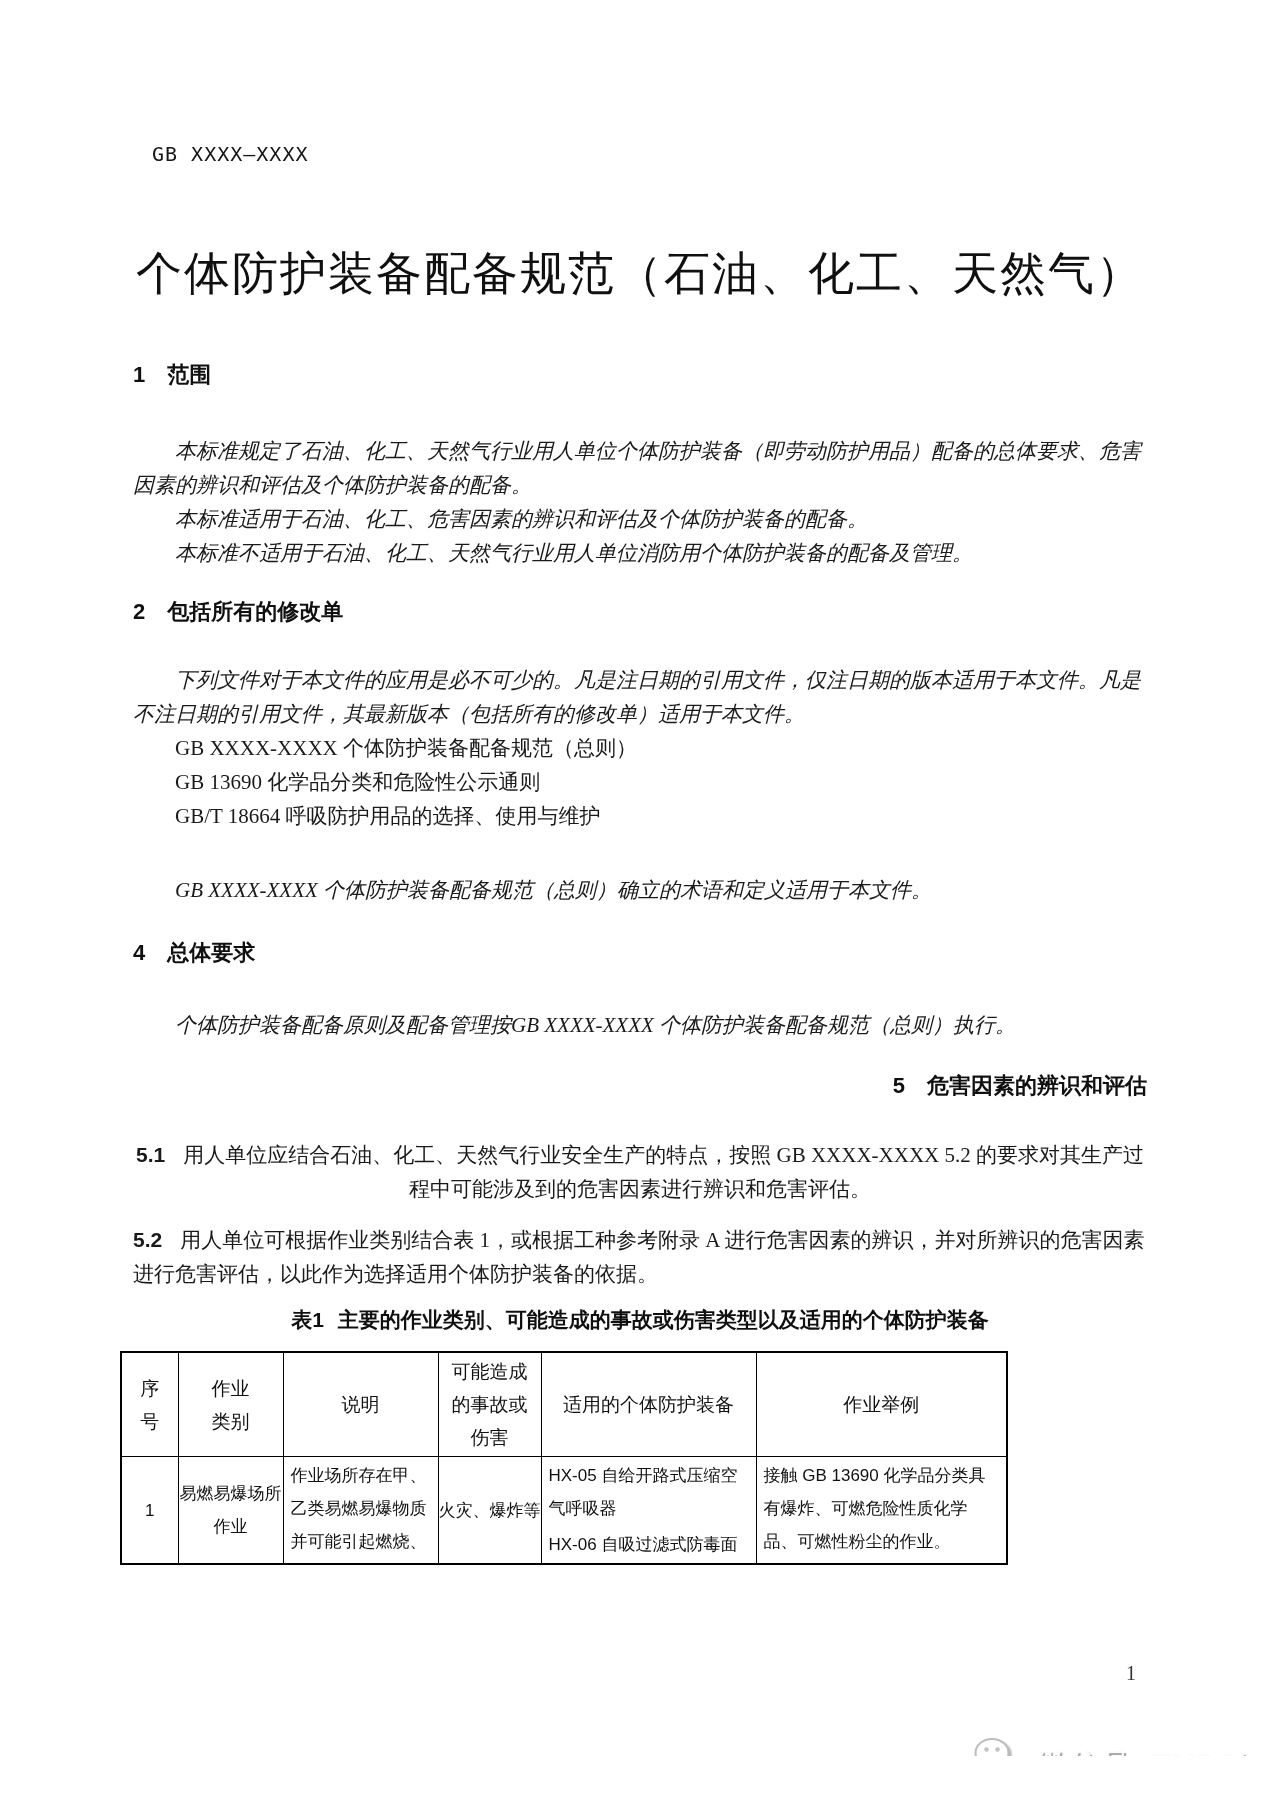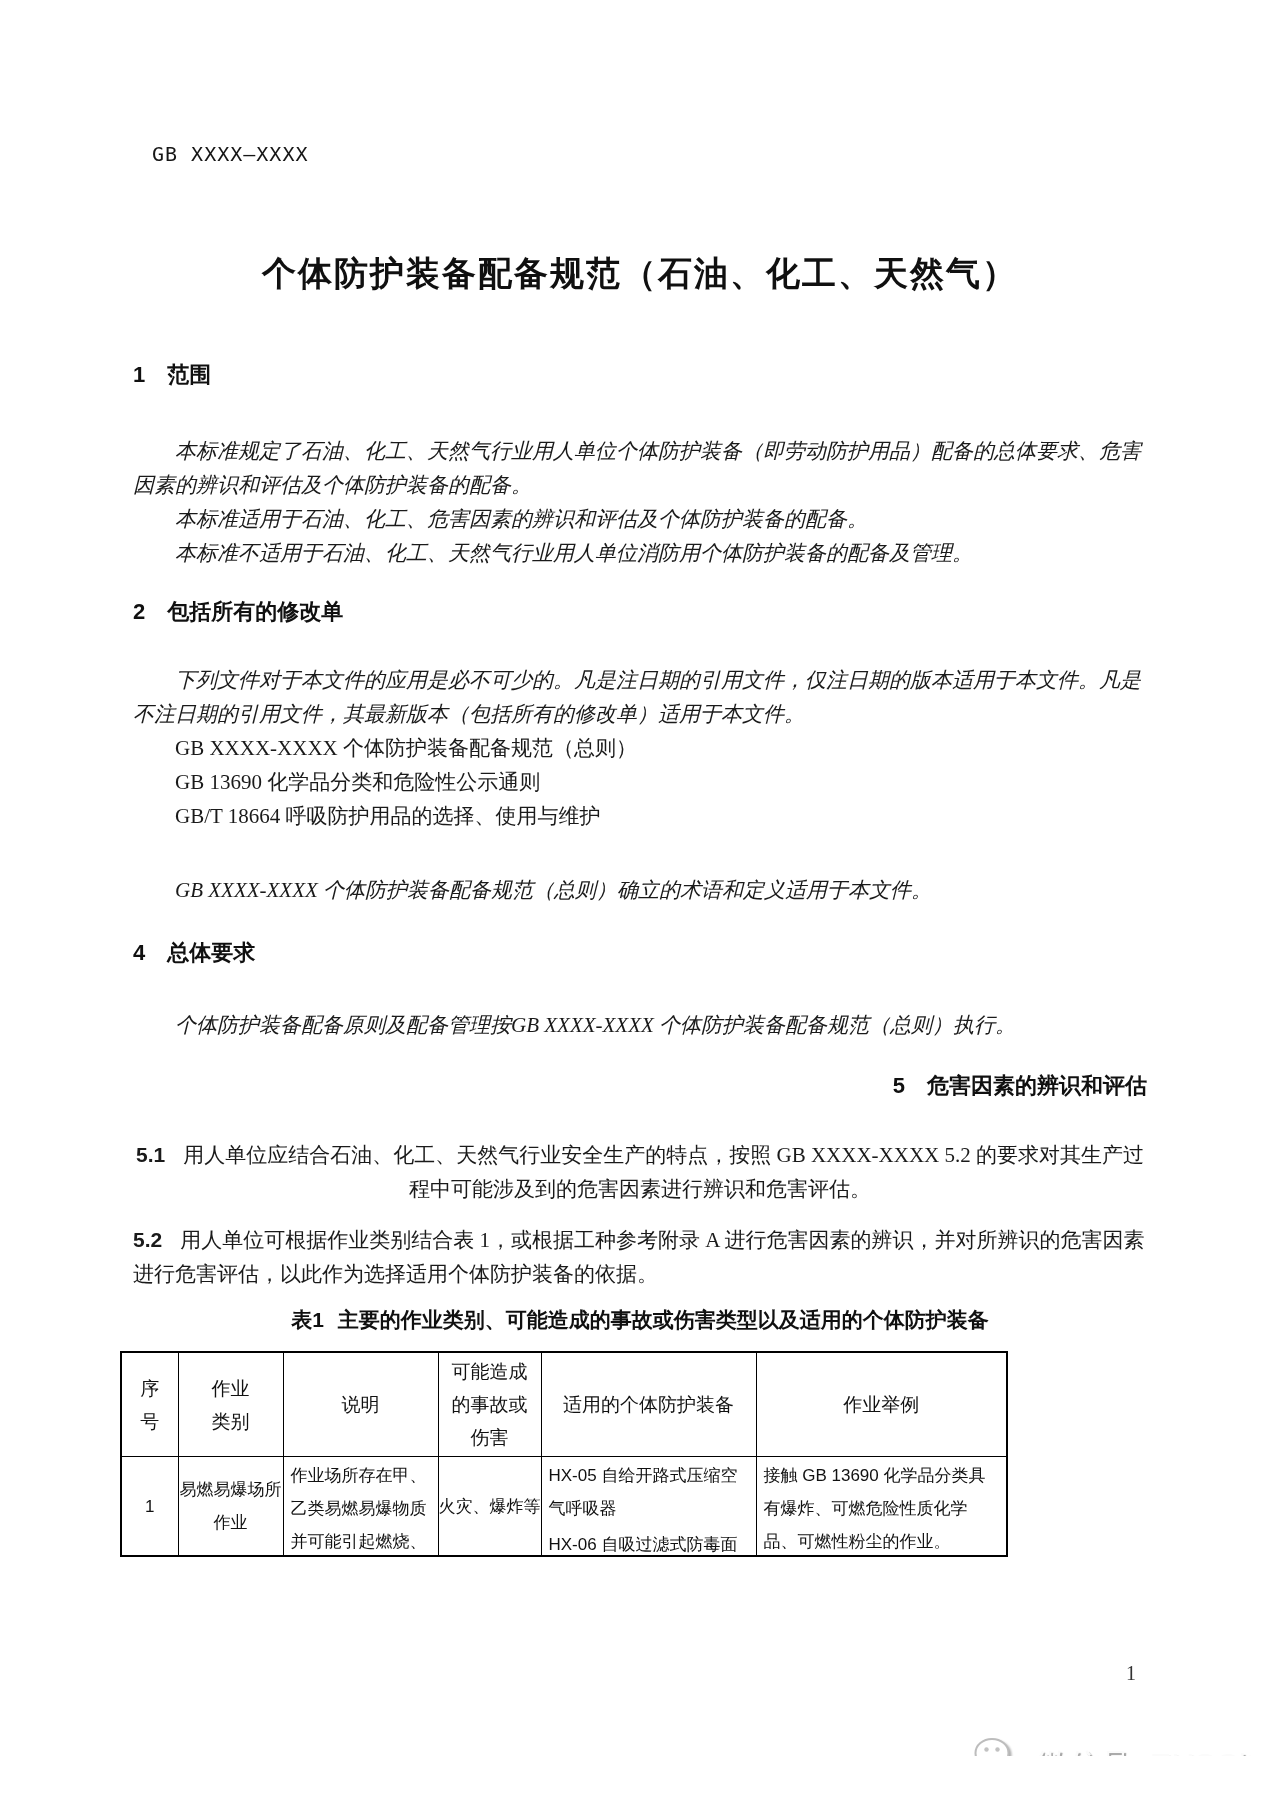--- a/index.html
+++ b/index.html
@@ -19,22 +19,22 @@
     font-size: 20px;
     line-height: 28px;
     letter-spacing: 1px;
     font-family: "DejaVu Sans Mono", "Liberation Mono", monospace;
     color: #161616;
   }
   .doc-title {
     margin-top: 82px;
     text-align: center;
     font-family: "Liberation Sans", "DejaVu Sans", sans-serif;
-    font-weight: bold;
-    font-size: 34px;
+    font-weight: normal;
+    font-size: 46px;
     line-height: 46px;
     letter-spacing: 2px;
     color: #101010;
   }
 
   .sec-h {
     font-family: "Liberation Sans", "DejaVu Sans", sans-serif;
     font-weight: bold;
     font-size: 22px;
     line-height: 30px;
@@ -94,21 +94,21 @@
     font-size: 19px;
     line-height: 33px;
     text-align: center;
     vertical-align: middle;
     white-space: pre-line;
   }
   table.std td { height: 92px; vertical-align: middle; font-size: 17px; line-height: 33px; }
   td.c-center { text-align: center; padding: 0 6px; }
   td.c-hazard { text-align: center; padding: 0 14px; }
   td.c-top { vertical-align: top; }
-  .cellbox { height: 88px; overflow: hidden; padding: 2px 6px 8px 7px; text-align: left; }
+  .cellbox { height: 88px; overflow: hidden; padding: 2px 6px 16px 7px; text-align: left; }
   .cellbox .ppe-item { margin: 0 0 3px 0; }
 
   .page-number {
     position: absolute;
     top: 1660px;
     left: 1126px;
     font-size: 20px;
     line-height: 26px;
     color: #333;
     font-family: "Liberation Serif", serif;

